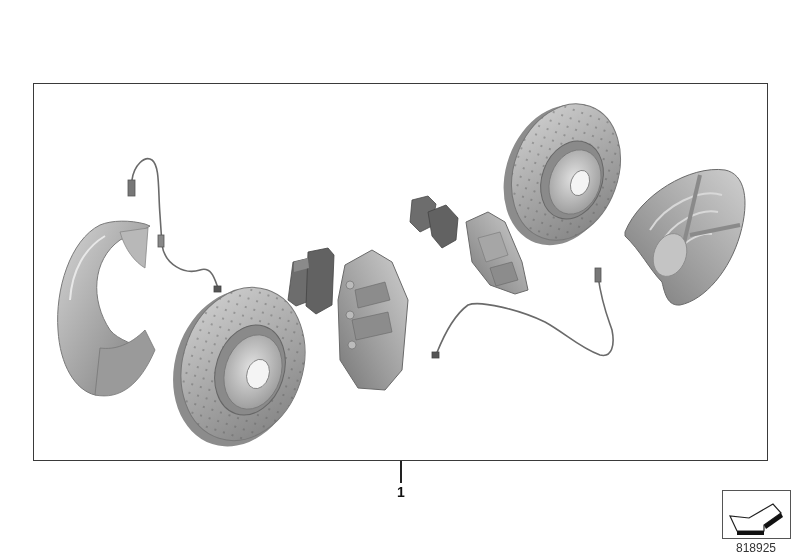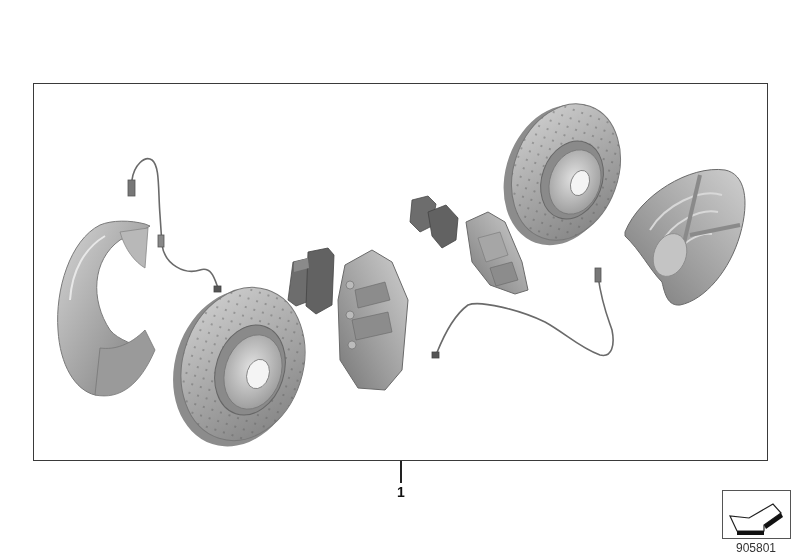--- a/index.html
+++ b/index.html
@@ -118,13 +118,13 @@
 <div class="leader"></div>
 <div class="callout">1</div>
 
 <div class="nav-box">
   <svg width="67" height="47" viewBox="0 0 67 47">
     <path d="M7,25 L14,40 L41,40 L41,34 L58,22 L50,13 L26,27 Z" fill="#ffffff" stroke="#222" stroke-width="1.2"></path>
     <path d="M41,34 L58,22 L60,26 L43,38 Z" fill="#111"></path>
     <path d="M14,40 L41,40 L41,44 L14,44 Z" fill="#111"></path>
   </svg>
 </div>
-<div class="diagram-id">905801</div>
+<div class="diagram-id">818925</div>
 
 </body></html>

